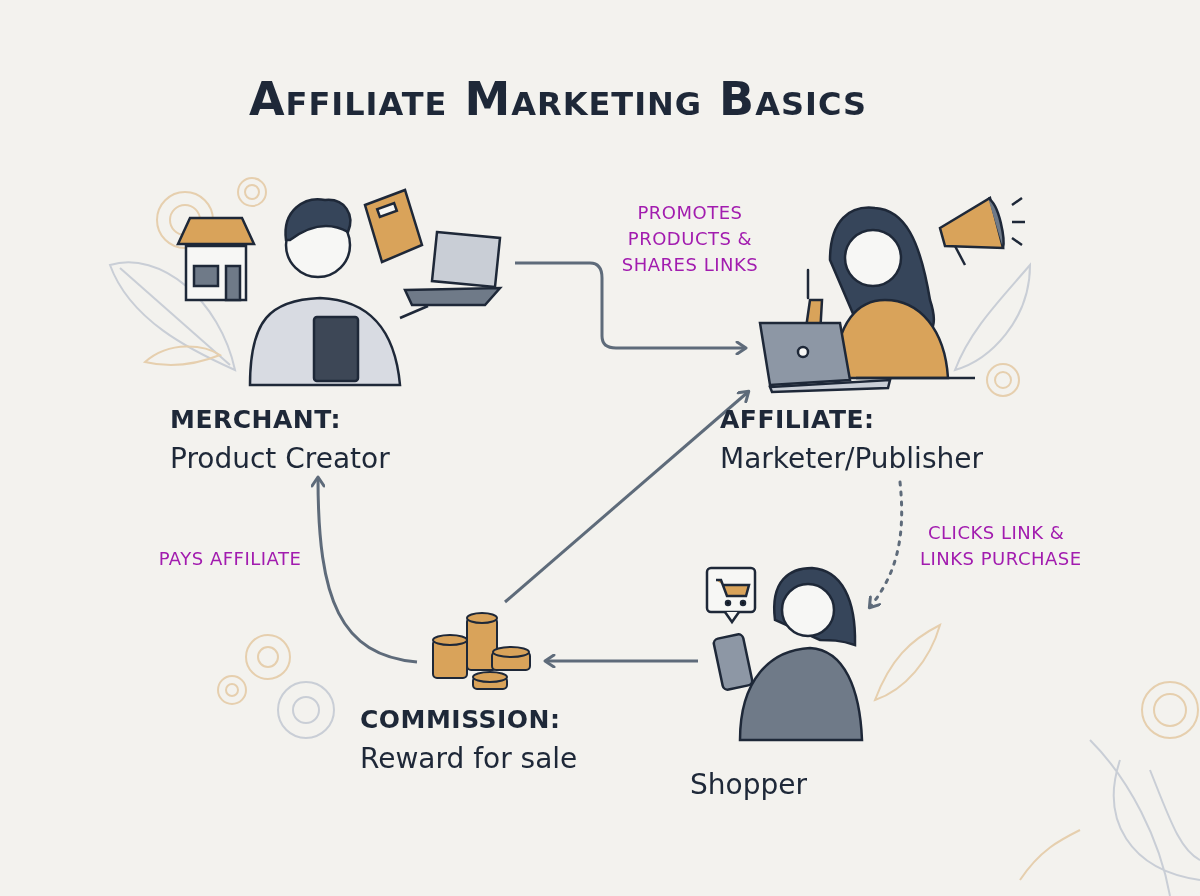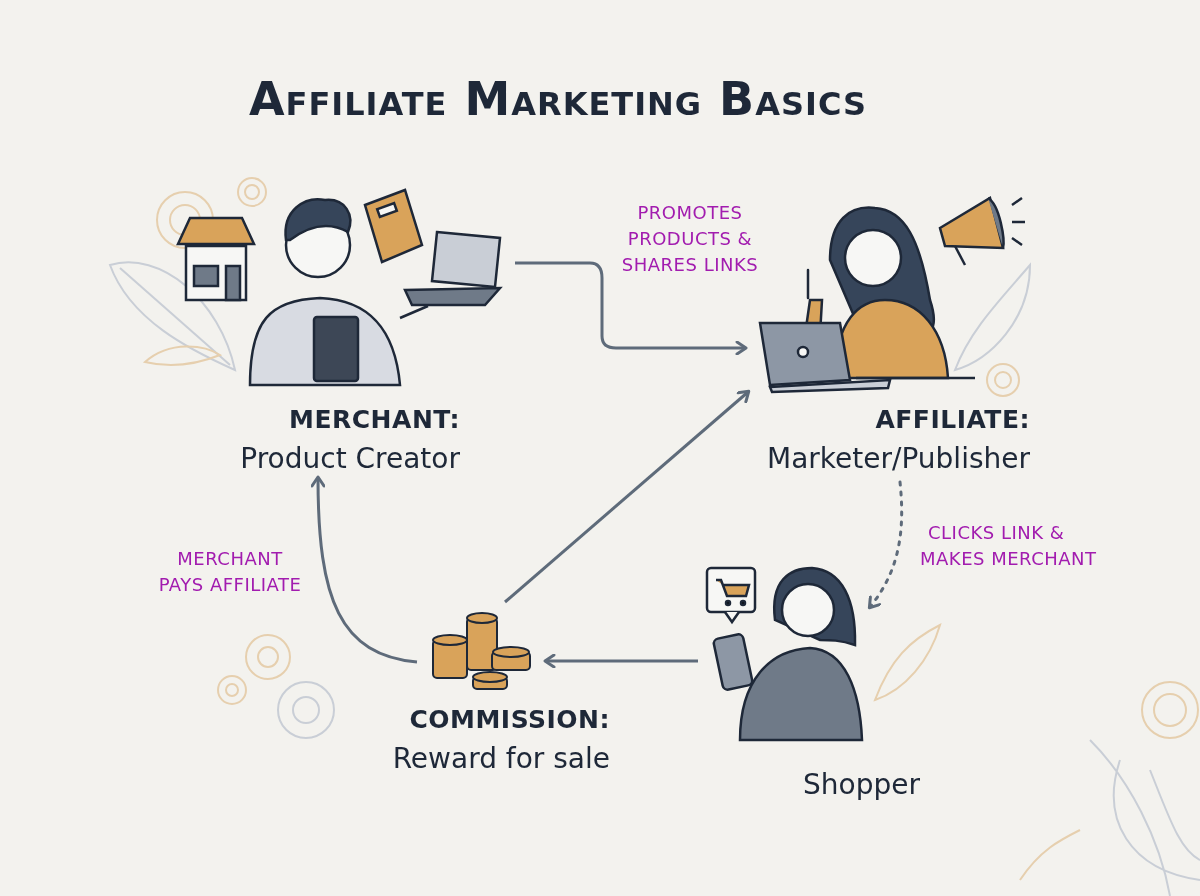--- a/index.html
+++ b/index.html
@@ -9,21 +9,21 @@
     font-family: "DejaVu Sans", sans-serif;
     color: #1f2937;
     position: relative;
   }
   .title {
     position: absolute; left: 0; width: 1116px; top: 72px;
     text-align: center; font-size: 46px; font-weight: bold;
     letter-spacing: 1px; color: #1e2838; font-variant: small-caps;
   }
   svg.art { position: absolute; left: 0; top: 0; }
-  .label { position: absolute; text-align: right; color: #1e2838; }
+  .label { position: absolute; text-align: left; color: #1e2838; }
   .label .head { font-size: 25px; font-weight: bold; letter-spacing: 0.5px; }
   .label .sub { font-size: 28px; margin-top: 8px; }
   .flow { position: absolute; font-size: 18px; line-height: 26px; color: #a21caf; letter-spacing: 0.5px; }
 </style>
 </head>
 <body>
 
 <div class="title">Affiliate Marketing Basics</div>
 
 <svg class="art" width="1200" height="896" viewBox="0 0 1200 896">
@@ -162,19 +162,18 @@
 </div>
 
 <div class="flow" style="left:610px; top:200px; width:160px; text-align:center;">
   <div>PROMOTES</div>
   <div>PRODUCTS &amp;</div>
   <div>SHARES LINKS</div>
 </div>
 
 <div class="flow" style="left:920px; top:520px; width:210px;">
   <div style="padding-left:8px;">CLICKS LINK &amp;</div>
-  <div>MAKES MERCHANT</div>
+  <div>LINKS PURCHASE</div>
 </div>
 
 <div class="flow" style="left:140px; top:546px; width:180px; text-align:center;">
-  <div>MERCHANT</div>
   <div>PAYS AFFILIATE</div>
 </div>
 
 </body></html>

